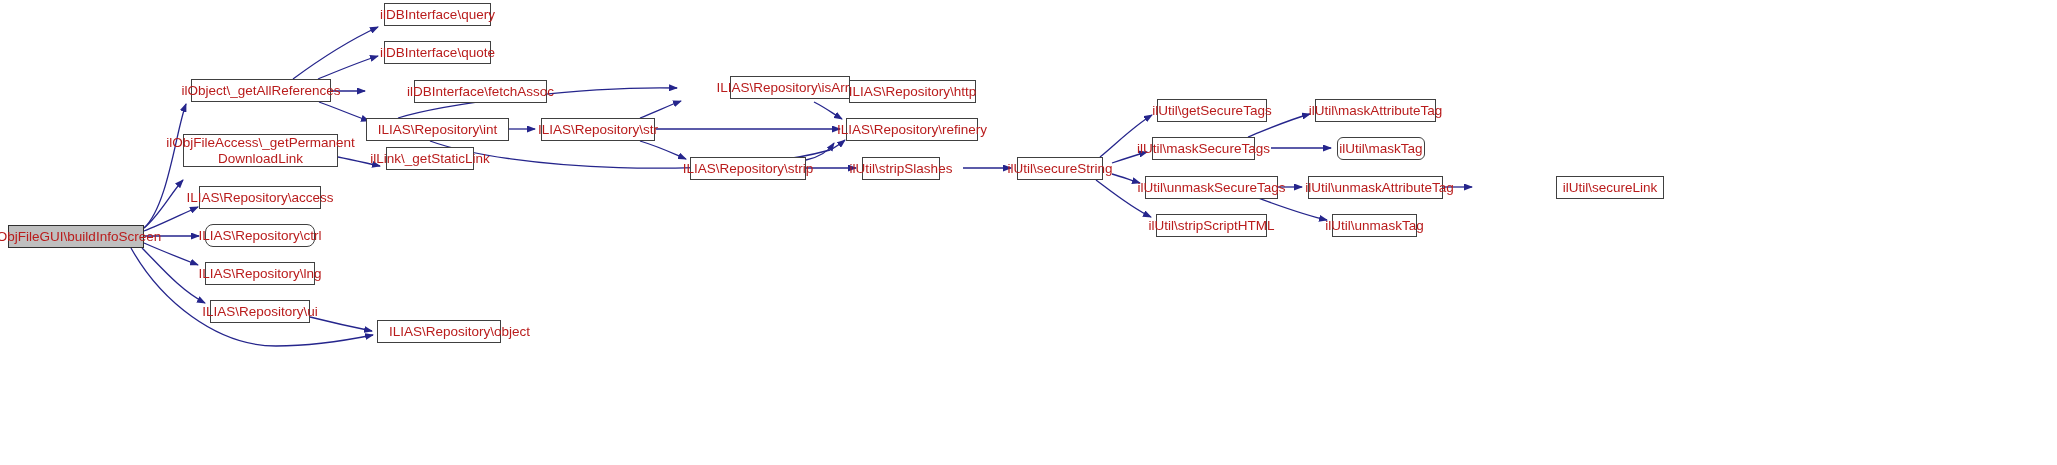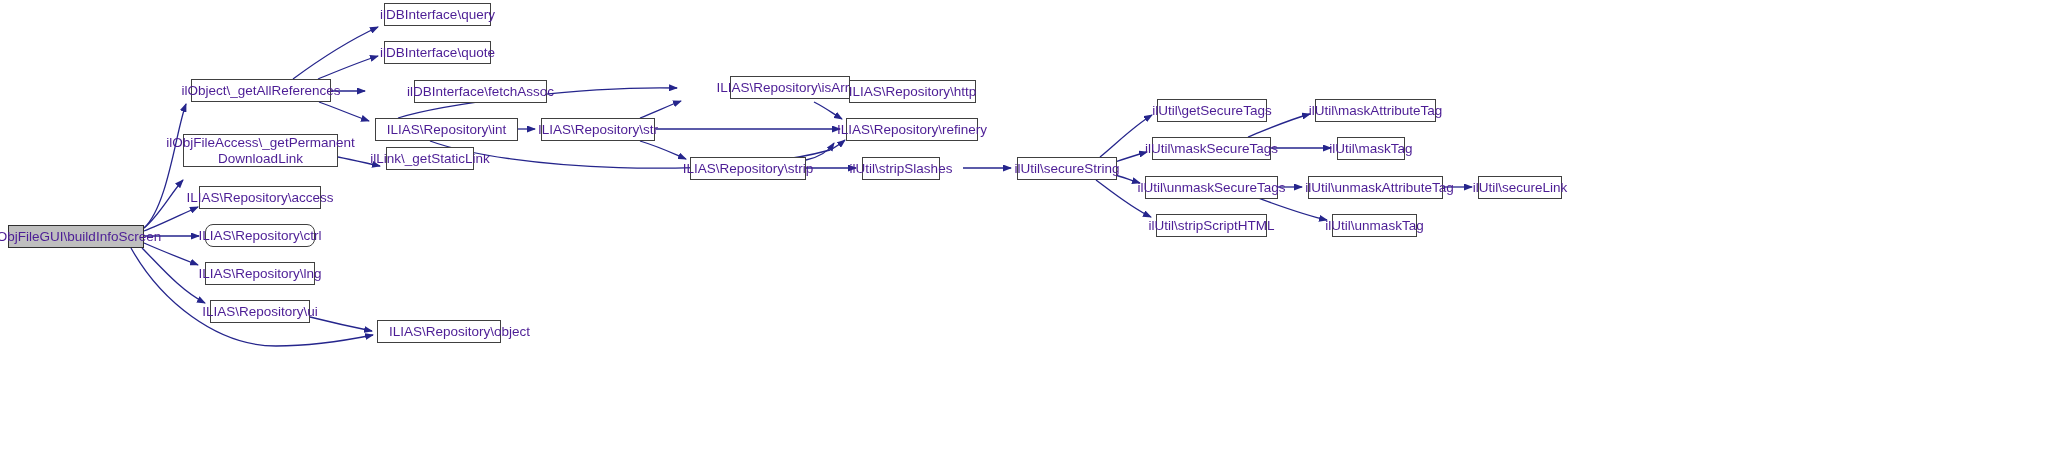--- a/index.html
+++ b/index.html
@@ -9,21 +9,21 @@
     background:#ffffff;
     font-family:"Liberation Sans", sans-serif;
     overflow:hidden;
   }
   #edges{position:absolute;left:0;top:0;width:2057px;height:465px;}
   .node{
     position:absolute;
     box-sizing:border-box;
     border:1px solid #404040;
     background:#ffffff;
-    color:#4c1d95;
+    color:#b91c1c;
     font-size:13.5px;
     line-height:1.15;
     display:flex;
     align-items:center;
     justify-content:center;
     text-align:center;
     white-space:pre-line;
     letter-spacing:0px;
   }
   .node.highlight{
@@ -82,33 +82,33 @@
       <div class="node" style="left: 191px; top: 79px; width: 140px; height: 23px;">ilObject\_getAllReferences</div>
       <div class="node" style="left: 183px; top: 134px; width: 155px; height: 33px;">ilObjFileAccess\_getPermanent
 DownloadLink</div>
       <div class="node" style="left: 199px; top: 186px; width: 122px; height: 23px;">ILIAS\Repository\access</div>
       <div class="node" style="left: 205px; top: 224px; width: 110px; height: 23px; border-radius: 8px;">ILIAS\Repository\ctrl</div>
       <div class="node" style="left: 205px; top: 262px; width: 110px; height: 23px;">ILIAS\Repository\lng</div>
       <div class="node" style="left: 210px; top: 300px; width: 100px; height: 23px;">ILIAS\Repository\ui</div>
       <div class="node" style="left: 384px; top: 3px; width: 107px; height: 23px;">ilDBInterface\query</div>
       <div class="node" style="left: 384px; top: 41px; width: 107px; height: 23px;">ilDBInterface\quote</div>
       <div class="node" style="left: 371px; top: 80px; width: 133px; height: 23px; margin-left: 43px;">ilDBInterface\fetchAssoc</div>
-      <div class="node" style="left: 375px; top: 118px; width: 143px; height: 23px;">ILIAS\Repository\int</div>
+      <div class="node" style="left: 366px; top: 118px; width: 143px; height: 23px;">ILIAS\Repository\int</div>
       <div class="node" style="left: 386px; top: 147px; width: 88px; height: 23px;">ilLink\_getStaticLink</div>
       <div class="node" style="left: 377px; top: 320px; width: 124px; height: 23px; padding-left: 41px;">ILIAS\Repository\object</div>
       <div class="node" style="left: 541px; top: 118px; width: 114px; height: 23px;">ILIAS\Repository\str</div>
       <div class="node" style="left: 683px; top: 76px; width: 120px; height: 23px; margin-left: 47px;">ILIAS\Repository\isArray</div>
       <div class="node" style="left: 690px; top: 157px; width: 116px; height: 23px;">ILIAS\Repository\strip</div>
       <div class="node" style="left: 849px; top: 80px; width: 127px; height: 23px;">ILIAS\Repository\http</div>
       <div class="node" style="left: 846px; top: 118px; width: 132px; height: 23px;">ILIAS\Repository\refinery</div>
       <div class="node" style="left: 862px; top: 157px; width: 78px; height: 23px;">ilUtil\stripSlashes</div>
-      <div class="node" style="left: 1017px; top: 157px; width: 100px; height: 23px;">ilUtil\secureString</div>
+      <div class="node" style="left: 1017px; top: 157px; width: 86px; height: 23px;">ilUtil\secureString</div>
       <div class="node" style="left: 1157px; top: 99px; width: 110px; height: 23px;">ilUtil\getSecureTags</div>
-      <div class="node" style="left: 1152px; top: 137px; width: 119px; height: 23px;">ilUtil\maskSecureTags</div>
+      <div class="node" style="left: 1152px; top: 137px; width: 103px; height: 23px;">ilUtil\maskSecureTags</div>
       <div class="node" style="left: 1145px; top: 176px; width: 133px; height: 23px;">ilUtil\unmaskSecureTags</div>
       <div class="node" style="left: 1156px; top: 214px; width: 111px; height: 23px;">ilUtil\stripScriptHTML</div>
       <div class="node" style="left: 1315px; top: 99px; width: 121px; height: 23px;">ilUtil\maskAttributeTag</div>
-      <div class="node" style="left: 1337px; top: 137px; width: 68px; height: 23px;">ilUtil\maskTag</div>
+      <div class="node" style="left: 1337px; top: 137px; width: 88px; height: 23px; border-radius: 6px;">ilUtil\maskTag</div>
       <div class="node" style="left: 1308px; top: 176px; width: 135px; height: 23px; padding-left: 8px;">ilUtil\unmaskAttributeTag</div>
       <div class="node" style="left: 1332px; top: 214px; width: 85px; height: 23px;">ilUtil\unmaskTag</div>
-      <div class="node" style="left: 1478px; top: 176px; width: 84px; height: 23px;">ilUtil\secureLink</div>
+      <div class="node" style="left: 1556px; top: 176px; width: 108px; height: 23px;">ilUtil\secureLink</div>
     </div>
 </div>
 
 </body></html>

